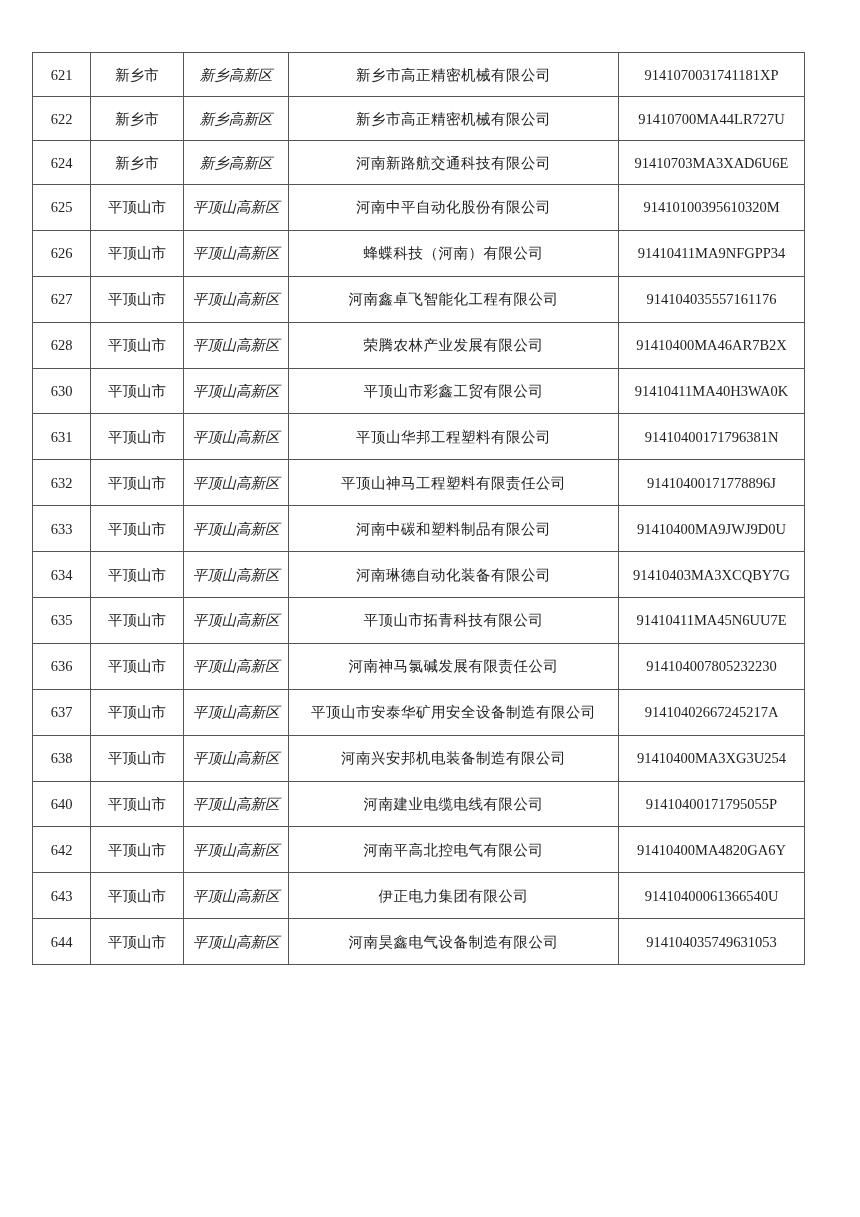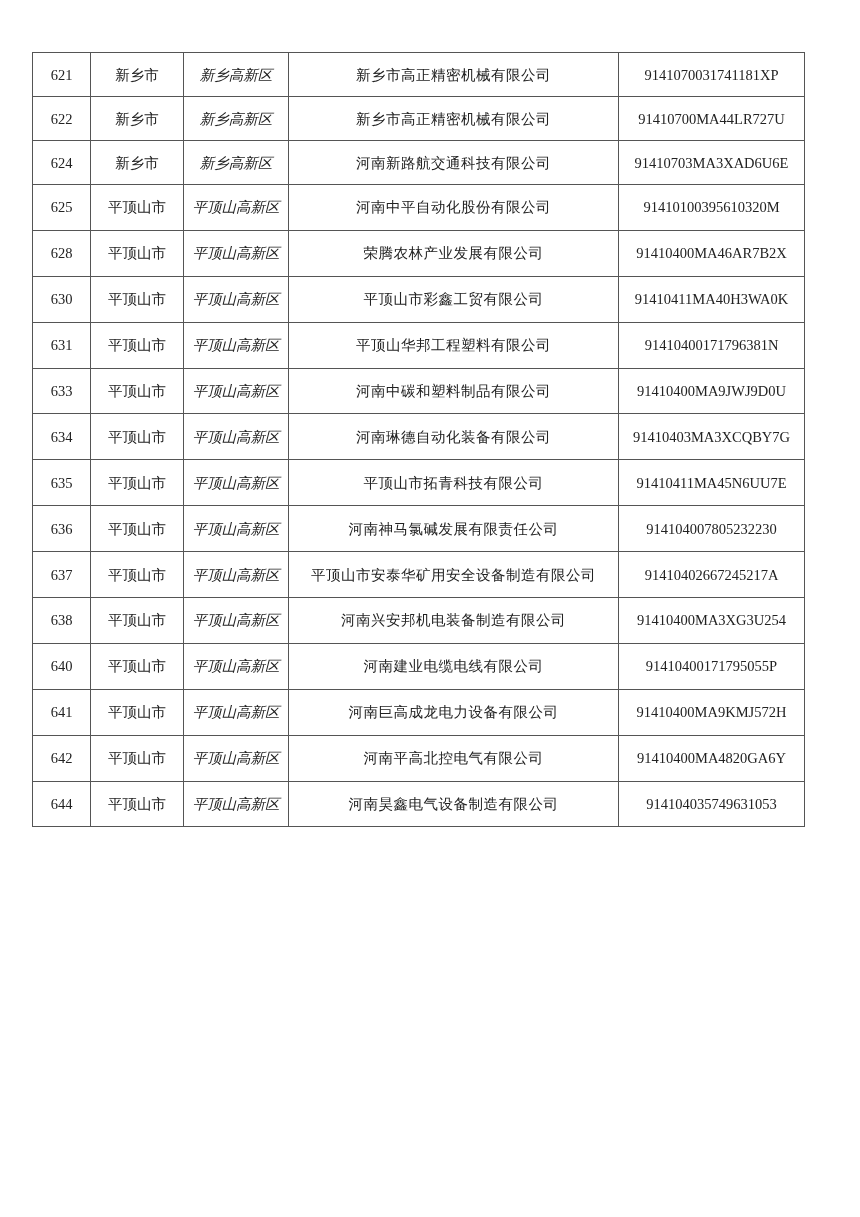--- a/index.html
+++ b/index.html
@@ -52,39 +52,60 @@
         <td class="code">91410703MA3XAD6U6E</td>
       </tr>
       <tr class="tall">
         <td class="no">625</td>
         <td class="city">平顶山市</td>
         <td class="zone">平顶山高新区</td>
         <td class="name">河南中平自动化股份有限公司</td>
         <td class="code">91410100395610320M</td>
       </tr>
       <tr class="tall">
+        <td class="no">626</td>
+        <td class="city">平顶山市</td>
+        <td class="zone">平顶山高新区</td>
+        <td class="name">蜂蝶科技（河南）有限公司</td>
+        <td class="code">91410411MA9NFGPP34</td>
+      </tr>
+      <tr class="tall">
+        <td class="no">627</td>
+        <td class="city">平顶山市</td>
+        <td class="zone">平顶山高新区</td>
+        <td class="name">河南鑫卓飞智能化工程有限公司</td>
+        <td class="code">914104035557161176</td>
+      </tr>
+      <tr class="tall">
         <td class="no">628</td>
         <td class="city">平顶山市</td>
         <td class="zone">平顶山高新区</td>
         <td class="name">荣腾农林产业发展有限公司</td>
         <td class="code">91410400MA46AR7B2X</td>
       </tr>
       <tr class="tall">
         <td class="no">630</td>
         <td class="city">平顶山市</td>
         <td class="zone">平顶山高新区</td>
         <td class="name">平顶山市彩鑫工贸有限公司</td>
         <td class="code">91410411MA40H3WA0K</td>
       </tr>
       <tr class="tall">
         <td class="no">631</td>
         <td class="city">平顶山市</td>
         <td class="zone">平顶山高新区</td>
         <td class="name">平顶山华邦工程塑料有限公司</td>
         <td class="code">91410400171796381N</td>
+      </tr>
+      <tr class="tall">
+        <td class="no">632</td>
+        <td class="city">平顶山市</td>
+        <td class="zone">平顶山高新区</td>
+        <td class="name">平顶山神马工程塑料有限责任公司</td>
+        <td class="code">91410400171778896J</td>
       </tr>
       <tr class="tall">
         <td class="no">633</td>
         <td class="city">平顶山市</td>
         <td class="zone">平顶山高新区</td>
         <td class="name">河南中碳和塑料制品有限公司</td>
         <td class="code">91410400MA9JWJ9D0U</td>
       </tr>
       <tr class="tall">
         <td class="no">634</td>
@@ -122,32 +143,32 @@
         <td class="code">91410400MA3XG3U254</td>
       </tr>
       <tr class="tall">
         <td class="no">640</td>
         <td class="city">平顶山市</td>
         <td class="zone">平顶山高新区</td>
         <td class="name">河南建业电缆电线有限公司</td>
         <td class="code">91410400171795055P</td>
       </tr>
       <tr class="tall">
-        <td class="no">641</td>
-        <td class="city">平顶山市</td>
-        <td class="zone">平顶山高新区</td>
-        <td class="name">河南巨高成龙电力设备有限公司</td>
-        <td class="code">91410400MA9KMJ572H</td>
-      </tr>
-      <tr class="tall">
         <td class="no">642</td>
         <td class="city">平顶山市</td>
         <td class="zone">平顶山高新区</td>
         <td class="name">河南平高北控电气有限公司</td>
         <td class="code">91410400MA4820GA6Y</td>
+      </tr>
+      <tr class="tall">
+        <td class="no">643</td>
+        <td class="city">平顶山市</td>
+        <td class="zone">平顶山高新区</td>
+        <td class="name">伊正电力集团有限公司</td>
+        <td class="code">91410400061366540U</td>
       </tr>
       <tr class="tall">
         <td class="no">644</td>
         <td class="city">平顶山市</td>
         <td class="zone">平顶山高新区</td>
         <td class="name">河南昊鑫电气设备制造有限公司</td>
         <td class="code">914104035749631053</td>
       </tr>
     </tbody>
 </table>

